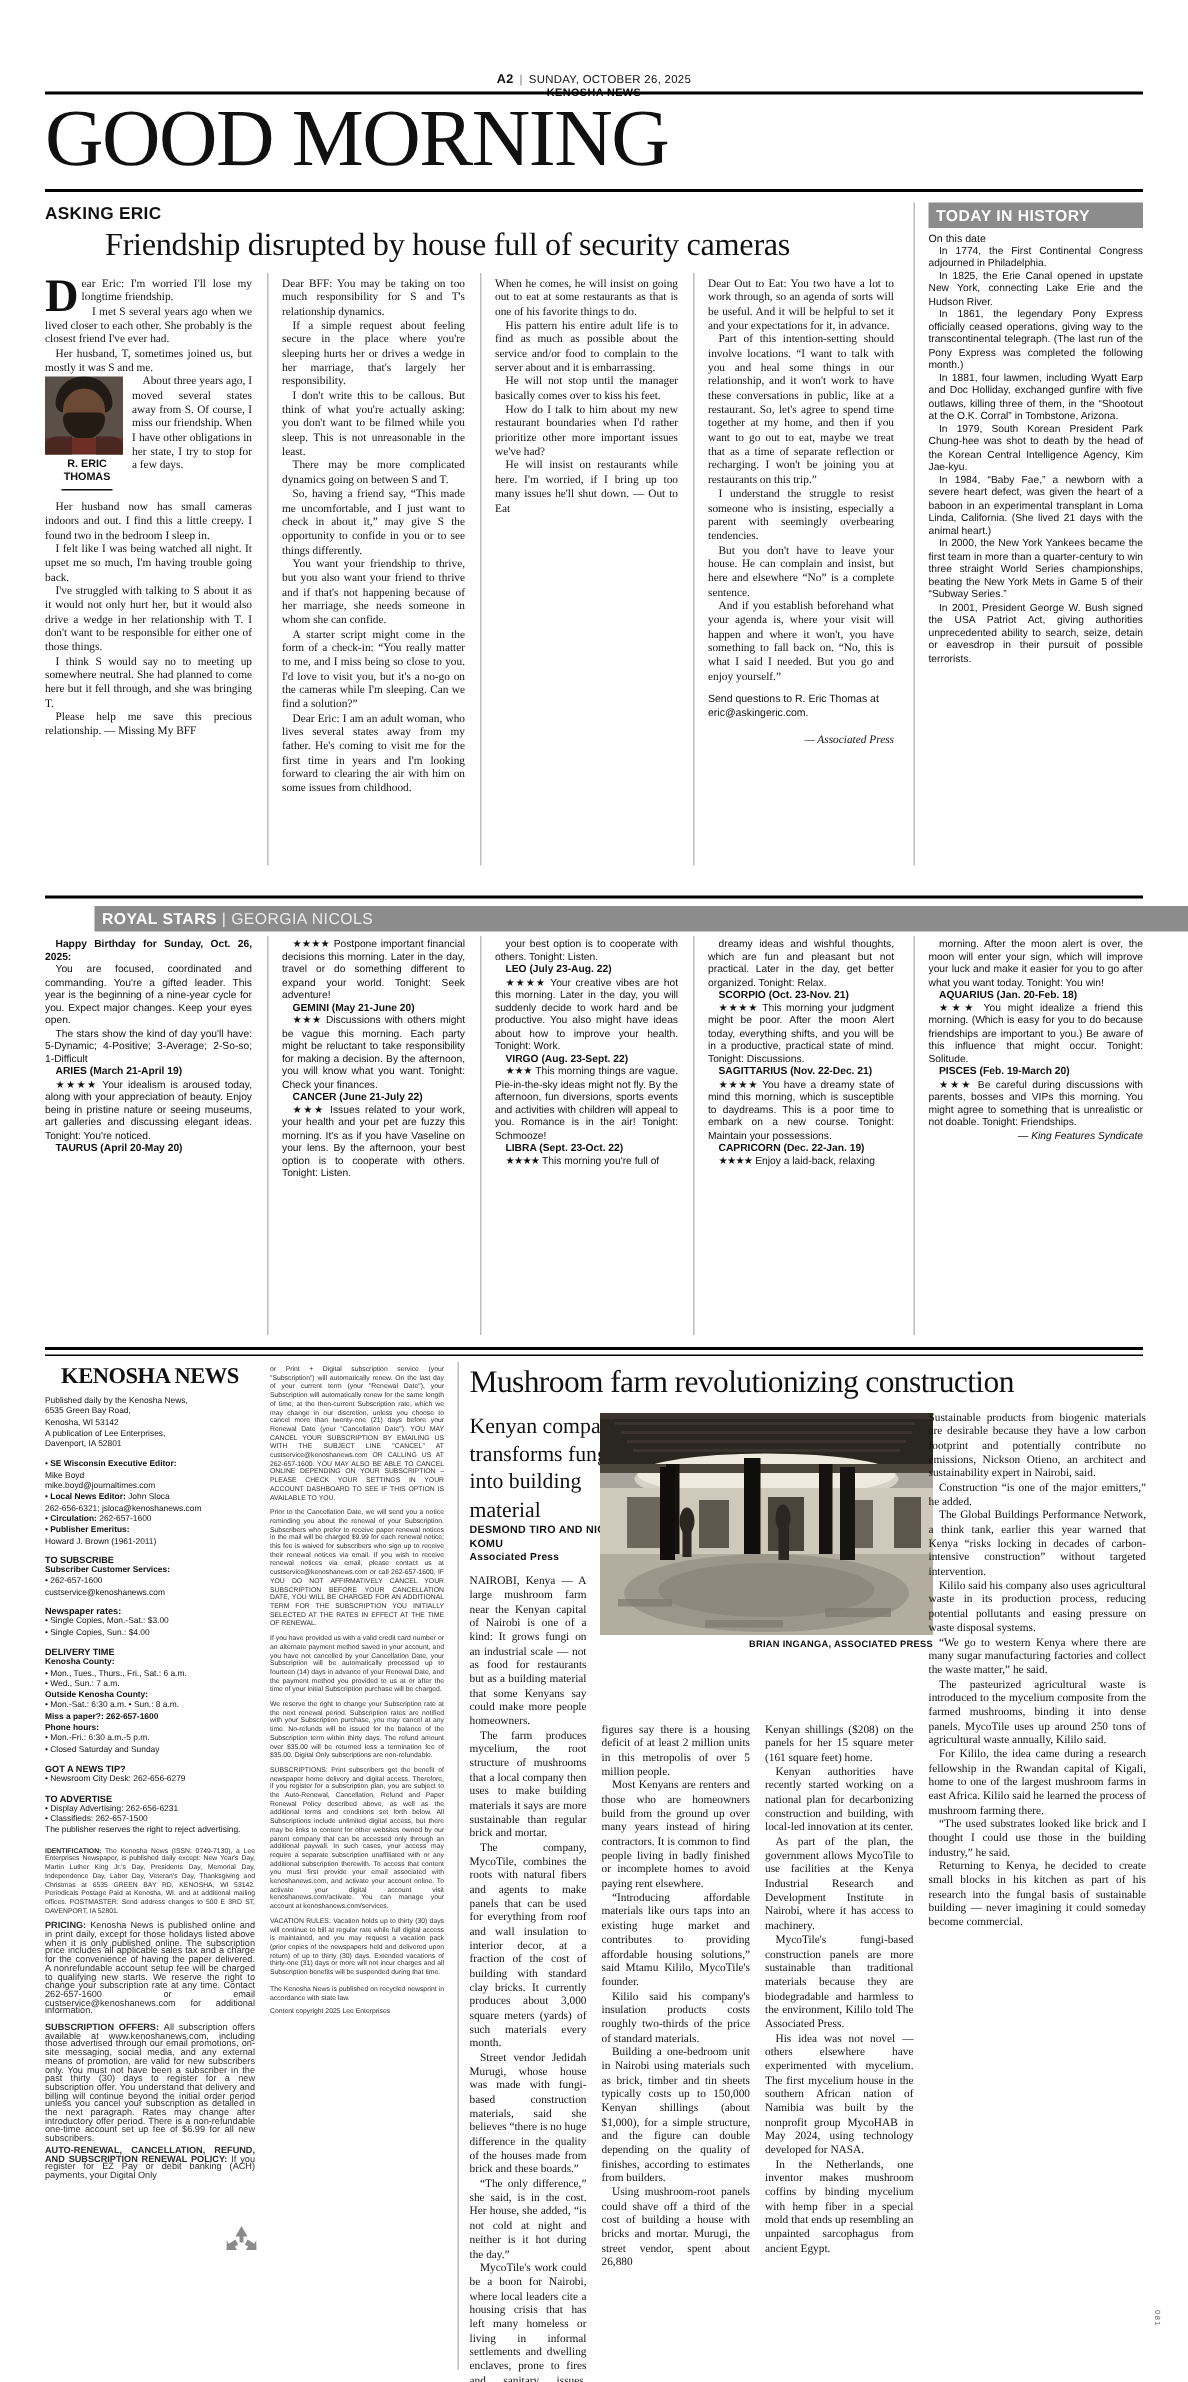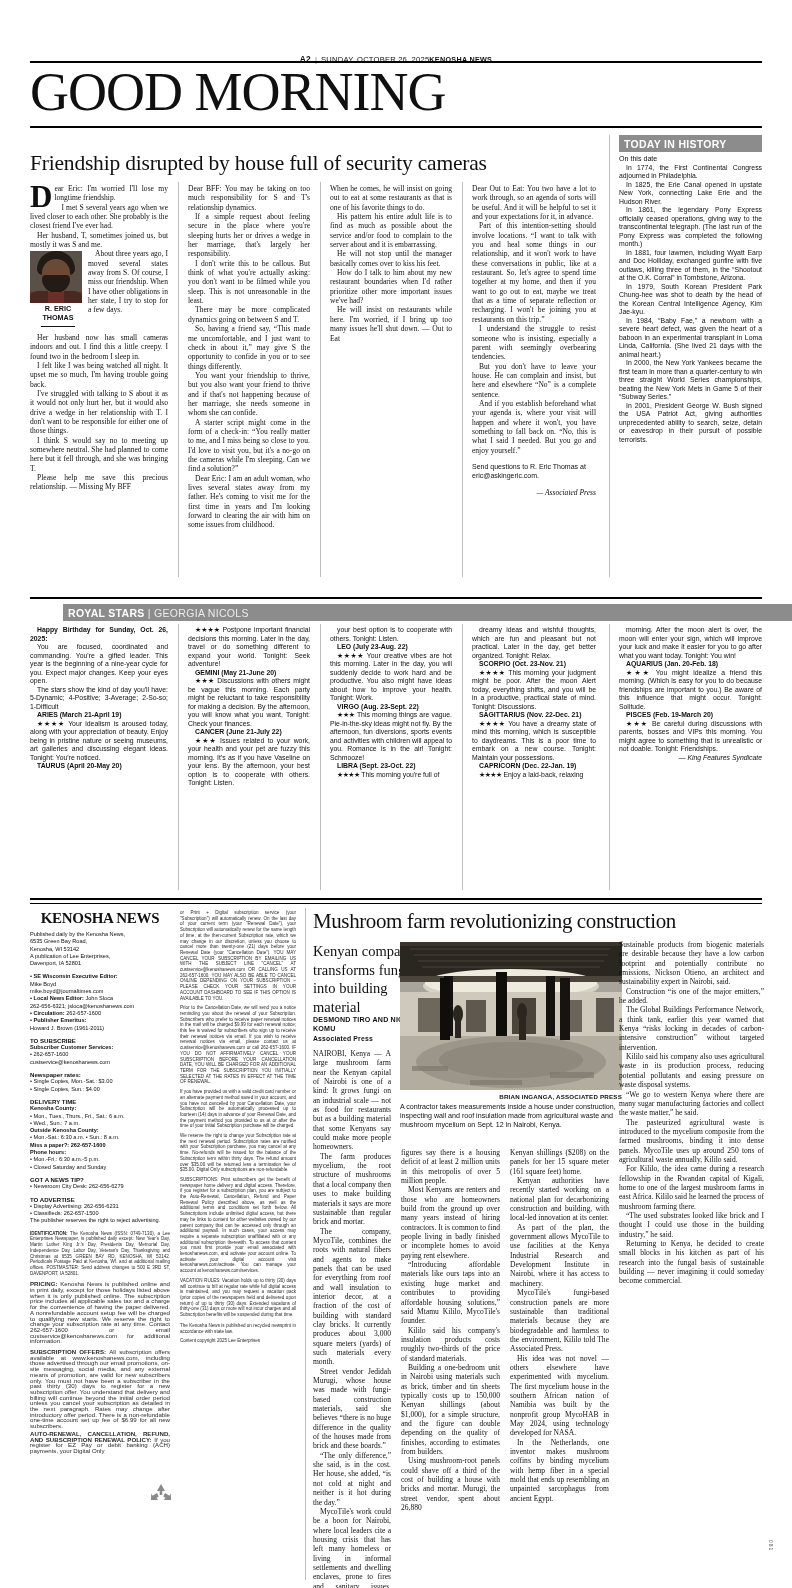--- a/index.html
+++ b/index.html
@@ -1,22 +1,22 @@
 <!DOCTYPE html>
 <html><head>
 <meta charset="utf-8">
 <style>
   html,body{margin:0;padding:0;background:#ffffff;}
   body{width:792px;height:1588px;overflow:hidden;font-family:"Liberation Serif",serif;color:#101010;}
   .page{position:relative;width:792px;height:1588px;background:#fff;}
   .pad{position:absolute;left:30px;right:30px;width:732px;}
 
   
-  .folio{top:52px;height:14px;display:flex;align-items:center;justify-content:center;
-         font-family:"Liberation Sans",sans-serif;font-size:7.6px;letter-spacing:.2px;}
+  .folio{top:52px;height:14px;display:flex;align-items:center;justify-content:flex-end;
+         font-family:"Liberation Sans",sans-serif;font-size:7.6px;letter-spacing:.2px;flex-direction:column;}
   .folio .left{display:flex;align-items:center;gap:4px;}
   .folio .pg{font-weight:bold;font-size:8.4px;}
   .folio .sep{color:#777;}
   .folio .right{font-weight:bold;font-size:7.2px;letter-spacing:.3px;}
 
   
   .flag{top:66px;height:52px;}
   .flag .gm{font-family:"Liberation Serif",serif;font-size:54px;line-height:52px;letter-spacing:-1px;}
   .rule-thick{position:absolute;left:30px;width:732px;background:#000;}
 
@@ -27,21 +27,21 @@
   .bar .thin{font-weight:normal;color:#ececec;}
   .sans{font-family:"Liberation Sans",sans-serif;}
   p{margin:0;}
   .body p{font-size:7.55px;line-height:9.35px;text-align:justify;text-indent:7px;
           hyphens:auto;-webkit-hyphens:auto;}
   .body p.noind{text-indent:0;}
   .col{position:absolute;}
   .vr{position:absolute;width:1px;background:#bdbdbd;}
 
   
-  .ae-head{font-size:21.5px;line-height:23px;letter-spacing:-.2px;}
+  .ae-head{font-size:21.5px;line-height:23px;letter-spacing:-.2px;margin-left:40px;}
 
   
   .dropcap::first-letter{float:left;font-size:31px;line-height:25px;padding-right:2px;
       font-family:"Liberation Serif",serif;font-weight:bold;}
 
   
   .mug{position:absolute;width:52px;height:52px;overflow:hidden;background:#5a5048;}
   .mug .hair{position:absolute;left:7px;top:0px;width:38px;height:24px;border-radius:19px 19px 6px 6px;background:#211a15;}
   .mug .face{position:absolute;left:12px;top:8px;width:28px;height:32px;border-radius:14px 14px 12px 12px;background:#6b4a35;}
   .mug .beard{position:absolute;left:12px;top:24px;width:28px;height:18px;border-radius:4px 4px 14px 14px;background:#241b15;}
@@ -96,20 +96,21 @@
     </div>
     <div class="right">KENOSHA NEWS</div>
   </div>
 
   <div class="pad flag">
     <div class="gm">GOOD MORNING</div>
   </div>
   <div class="rule-thick" style="top:61px;height:1.6px;"></div>
   <div class="rule-thick" style="top:126px;height:1.6px;"></div>
 
+  <div class="pad kicker" style="top:137px;">ASKING ERIC</div>
 
   <div class="col ae-head" style="left:30px;top:152px;width:578px;">Friendship disrupted by house full of security cameras</div>
 
   <div class="vr" style="left:178px;top:182px;height:395px;"></div>
   <div class="vr" style="left:320px;top:182px;height:395px;"></div>
   <div class="vr" style="left:462px;top:182px;height:395px;"></div>
   <div class="vr" style="left:609px;top:135px;height:442px;"></div>
 
   <div class="col body" style="left:30px;top:184px;width:138px;">
     <p class="dropcap noind">Dear Eric: I'm worried I'll lose my longtime friendship.</p>
@@ -362,21 +363,20 @@
       <rect x="40" y="36" width="10" height="62" fill="#100d0a"></rect>
       <rect x="160" y="36" width="10" height="62" fill="#161310"></rect>
       <g fill="#7e786d" opacity=".7">
         <rect x="12" y="124" width="36" height="5"></rect>
         <rect x="150" y="130" width="44" height="6"></rect>
         <rect x="70" y="138" width="52" height="5"></rect>
       </g>
     </svg>
   </div>
   <div class="col photocredit" style="left:400px;top:1093px;width:222px;">BRIAN INGANGA, ASSOCIATED PRESS</div>
-  <div class="col caption" style="left:400px;top:1103px;width:224px;">A contractor takes measurements inside a house under construction, inspecting wall and roof insulation made from agricultural waste and mushroom mycelium on Sept. 12 in Nairobi, Kenya.</div>
 
   <div class="col body" style="left:313px;top:1049px;width:78px;">
     <p class="noind">NAIROBI, Kenya — A large mushroom farm near the Kenyan capital of Nairobi is one of a kind: It grows fungi on an industrial scale — not as food for restaurants but as a building material that some Kenyans say could make more people homeowners.</p>
     <p>The farm produces mycelium, the root structure of mushrooms that a local company then uses to make building materials it says are more sustainable than regular brick and mortar.</p>
     <p>The company, MycoTile, combines the roots with natural fibers and agents to make panels that can be used for everything from roof and wall insulation to interior decor, at a fraction of the cost of building with standard clay bricks. It currently produces about 3,000 square meters (yards) of such materials every month.</p>
     <p>Street vendor Jedidah Murugi, whose house was made with fungi-based construction materials, said she believes “there is no huge difference in the quality of the houses made from brick and these boards.”</p>
     <p>“The only difference,” she said, is in the cost. Her house, she added, “is not cold at night and neither is it hot during the day.”</p>
     <p>MycoTile's work could be a boon for Nairobi, where local leaders cite a housing crisis that has left many homeless or living in informal settlements and dwelling enclaves, prone to fires and sanitary issues. Official</p>
   </div>
 

